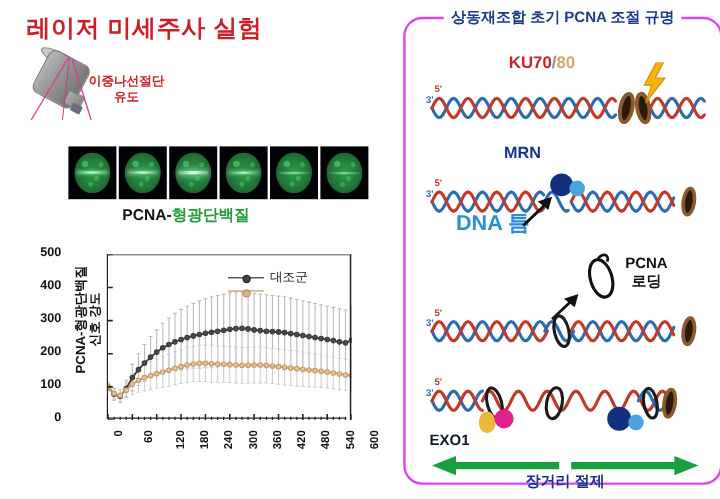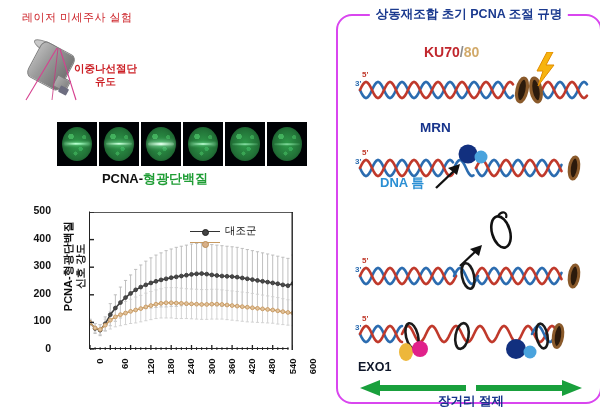--- a/index.html
+++ b/index.html
@@ -9,21 +9,21 @@
     font-family:"Liberation Sans","DejaVu Sans",sans-serif;
     position:relative;
   }
   #root { position:absolute; inset:0; }
 
   
   #left-panel { position:absolute; left:0; top:0; width:310px; height:416px; }
 
   #exp-title {
     position:absolute; left:22px; top:10px;
-    font-size:11px; font-weight:normal; color:#cc2026; letter-spacing:.5px;
+    font-size:20px; font-weight:bold; color:#cc2026; letter-spacing:.5px;
     white-space:nowrap;
   }
 
   
   #microscope { position:absolute; left:26px; top:44px; width:70px; height:62px; }
   #scope-body {
     position:absolute; left:6px; top:2px; width:38px; height:40px;
     background:linear-gradient(100deg,#b9b9b9 0%,#9a9a9a 35%,#8a8a8a 60%,#6f6f6f 100%);
     border-radius:6px/7px;
     transform:rotate(28deg);
@@ -134,21 +134,21 @@
   }
   .dna-svg { position:absolute; }
   .tag { position:absolute; font-weight:bold; white-space:nowrap; }
 
   #ku-label   { left:86px; top:28px; font-size:14px; }
   #ku-label .ku70 { color:#c1272d; }
   #ku-label .slash{ color:#8d8d8d; }
   #ku-label .ku80 { color:#d2aa6a; }
 
   #mrn-label  { left:82px; top:104px; font-size:13.5px; color:#17348c; }
-  #gap-label  { left:42px; top:158px; font-size:13px; color:#2a8fd4; }
+  #gap-label  { left:42px; top:158px; font-size:18px; color:#2a8fd4; }
   #pcna-label { left:183px; top:196px; font-size:12.5px; color:#111; line-height:1.2; text-align:center; }
   #exo1-label { left:20px; top:344px; font-size:12.5px; color:#0f172a; }
 
   #arrows-row { position:absolute; left:14px; top:364px; width:238px; height:16px; }
   #resect-row {
     position:absolute; left:10px; top:377px; width:246px; display:flex;
     justify-content:space-around; font-size:12.5px; font-weight:bold; color:#17348c;
   }
 </style>
 </head>
@@ -675,20 +675,24 @@
         <circle cx="122" cy="12" r="9.5" fill="#12307f"></circle>
         <circle cx="135" cy="15" r="6.5" fill="#4aa3dd"></circle>
         <ellipse cx="228" cy="26" rx="4.6" ry="11" transform="rotate(8 228 26)" fill="#2b1a0c" stroke="#8a5a2b" stroke-width="3"></ellipse>
       </svg>
     <div class="tag" id="gap-label">DNA 틈</div>
     <svg style="position:absolute;left:96px;top:148px;" width="28" height="26" viewBox="0 0 28 26">
       <line x1="2" y1="24" x2="22" y2="5" stroke="#111" stroke-width="2.4"></line>
       <polygon points="26,0 14,4 23,11" fill="#111"></polygon>
     </svg>
 
+    <div class="tag" id="pcna-label">
+      <span>PCNA</span><br>
+      <span>로딩</span>
+    </div>
     <svg style="position:absolute;left:146px;top:192px;" width="34" height="44" viewBox="0 0 34 44">
       <ellipse cx="17" cy="24" rx="9" ry="16" fill="none" stroke="#111" stroke-width="2.6" transform="rotate(-16 17 24)"></ellipse>
       <path d="M14 8 C18 2, 24 4, 22 10" fill="none" stroke="#111" stroke-width="2.2"></path>
     </svg>
     <svg style="position:absolute;left:120px;top:228px;" width="26" height="24" viewBox="0 0 26 24">
       <line x1="2" y1="22" x2="19" y2="6" stroke="#111" stroke-width="2.2"></line>
       <polygon points="24,1 12,5 21,12" fill="#111"></polygon>
     </svg>
     <svg class="dna-svg" style="left:8px; top:234px;" width="250" height="46" viewBox="0 0 250 46">
         <path d="M14.0 26.0 L15.5 29.1 L17.0 31.7 L18.5 33.4 L20.0 34.0 L21.5 33.4 L23.0 31.7 L24.5 29.1 L26.0 26.0 L27.5 22.9 L29.0 20.3 L30.5 18.6 L32.0 18.0 L33.5 18.6 L35.0 20.3 L36.5 22.9 L38.0 26.0 L39.5 29.1 L41.0 31.7 L42.5 33.4 L44.0 34.0 L45.5 33.4 L47.0 31.7 L48.5 29.1 L50.0 26.0 L51.5 22.9 L53.0 20.3 L54.5 18.6 L56.0 18.0 L57.5 18.6 L59.0 20.3 L60.5 22.9 L62.0 26.0 L63.5 29.1 L65.0 31.7 L66.5 33.4 L68.0 34.0 L69.5 33.4 L71.0 31.7 L72.5 29.1 L74.0 26.0 L75.5 22.9 L77.0 20.3 L78.5 18.6 L80.0 18.0 L81.5 18.6 L83.0 20.3 L84.5 22.9 L86.0 26.0 L87.5 29.1 L89.0 31.7 L90.5 33.4 L92.0 34.0 L93.5 33.4 L95.0 31.7 L96.5 29.1 L98.0 26.0 L99.5 22.9 L101.0 20.3 L102.5 18.6 L104.0 18.0 L105.5 18.6 L107.0 20.3 L108.5 22.9 L110.0 26.0 " fill="none" stroke="#2b6cb0" stroke-width="2.6" stroke-linecap="round"></path>

